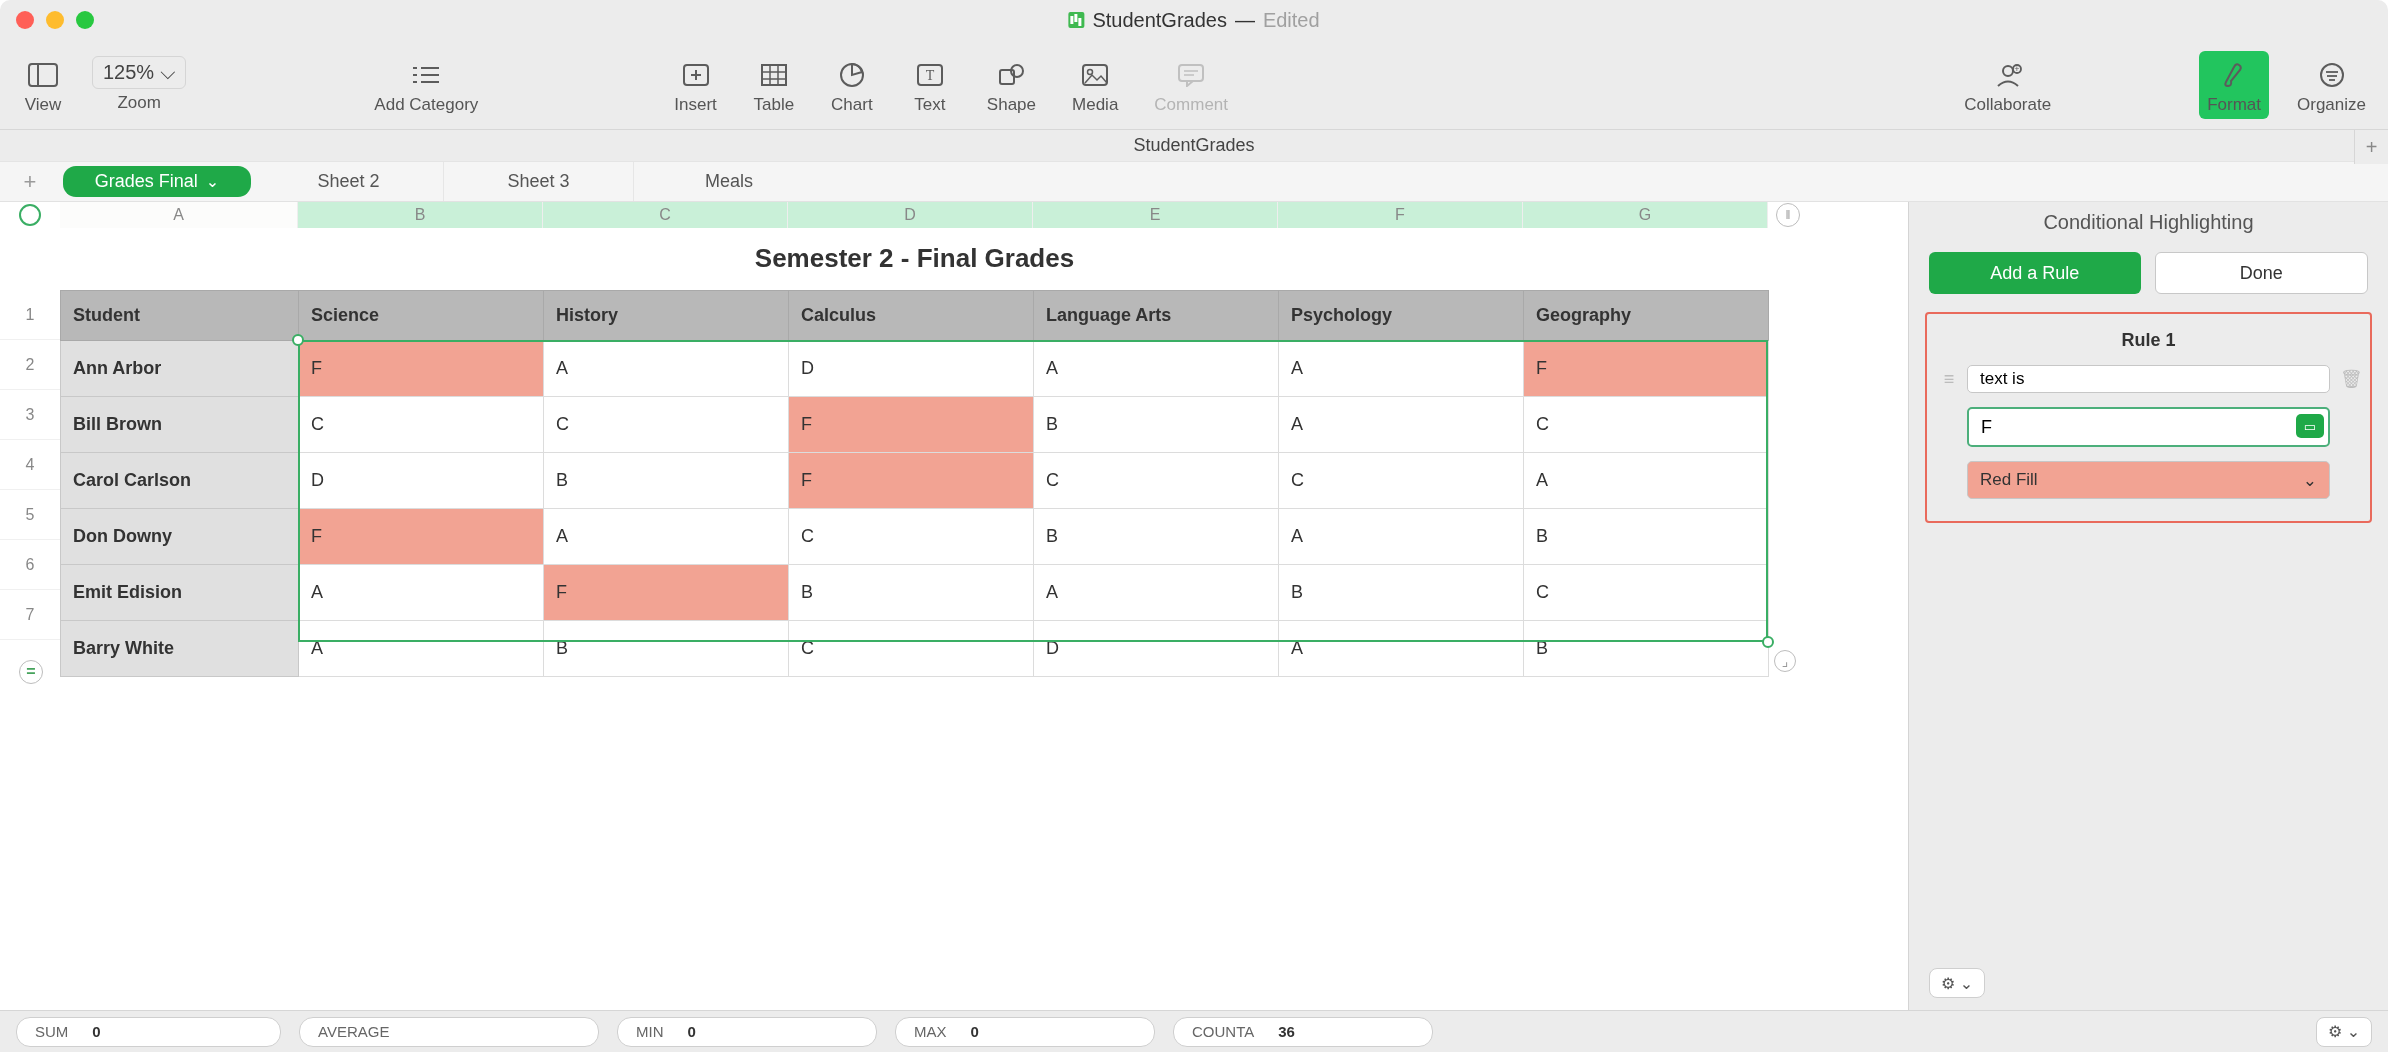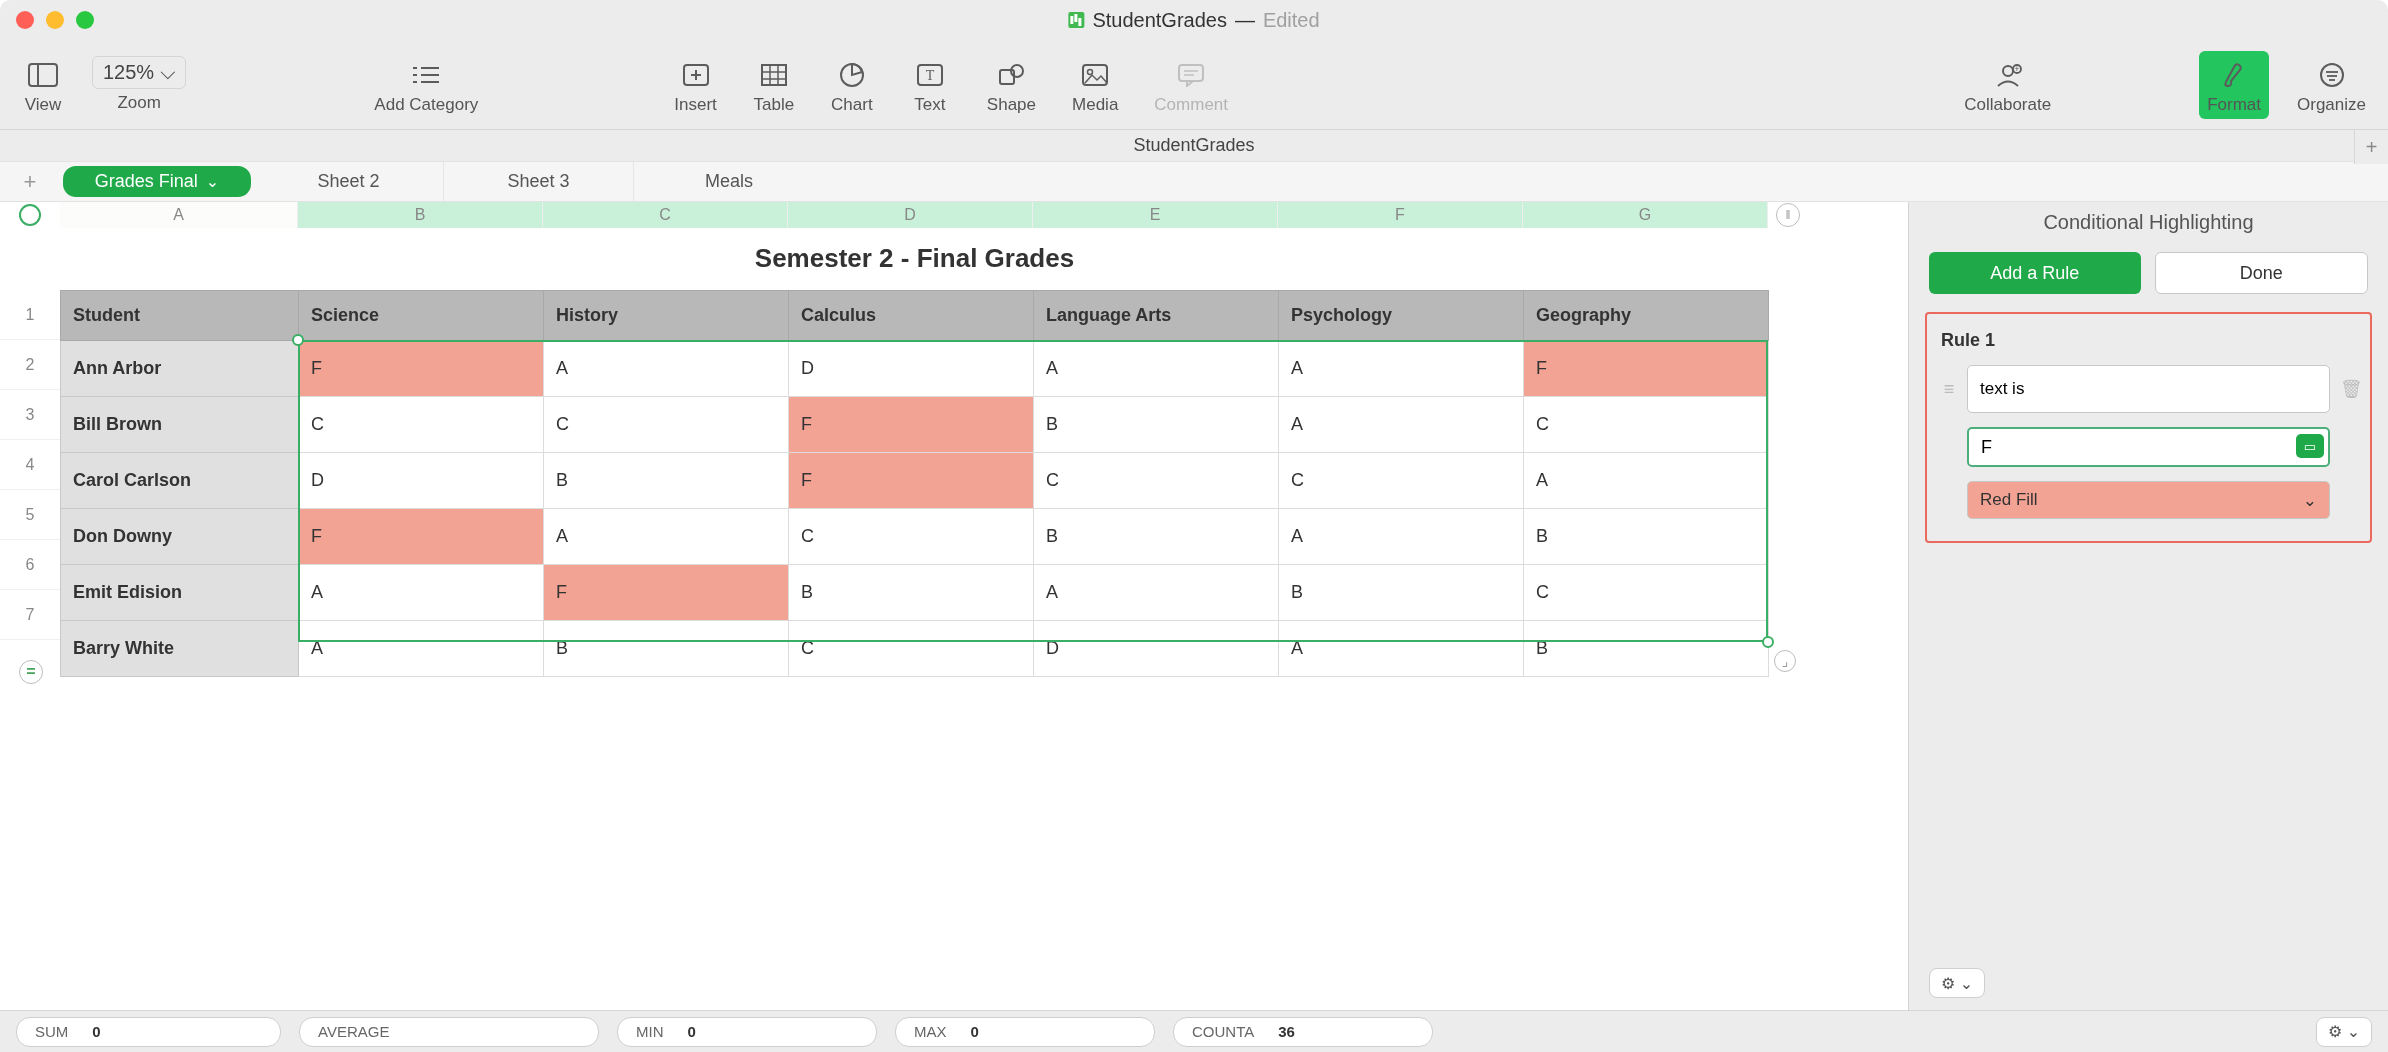--- a/index.html
+++ b/index.html
@@ -46,25 +46,25 @@
 .spreadsheet-zone { flex:1; position:relative; overflow:hidden; }
 .sidebar { width: 480px; background:#ececec; border-left:1px solid #d4d4d4; display:flex; flex-direction:column; }
 
 
 .side-title { height: 40px; display:flex; align-items:center; justify-content:center; font-size: 20px; color:#555; }
 .side-btns { display:flex; gap: 14px; padding: 10px 20px; }
 .btn-green { flex:1; background:#1fa948; color:#fff; border:none; border-radius:6px; height:42px; font-size:18px; cursor:pointer; }
 .btn-white { flex:1; background:#fff; color:#333; border:1px solid #c8c8c8; border-radius:6px; height:42px; font-size:18px; cursor:pointer; }
 
 .rule-box { margin: 8px 16px; border: 2px solid #e96a5c; border-radius: 4px; padding: 16px 14px 22px; }
-.rule-title { font-size: 18px; font-weight:600; margin-bottom: 14px; }
+.rule-title { font-size: 18px; font-weight:600; margin-bottom: 14px; text-align: center; }
 .rule-row { display:flex; align-items:center; gap:10px; margin-bottom:14px; }
 .drag-handle { color:#bcbcbc; font-size:18px; width:16px; text-align:center; }
 .trash { color:#bcbcbc; font-size:18px; width:16px; text-align:center; cursor:pointer;}
-.rule-input { flex:1; background:#fff; border:1px solid #c7c7c7; border-radius:5px; height:48px; font-size:17px; padding:0 12px; }
+.rule-input { flex:1; background:#fff; border:1px solid #c7c7c7; border-radius:5px; height:28px; font-size:17px; padding:0 12px; }
 .rule-value-wrap { margin-left:26px; margin-right:26px; position:relative; margin-bottom:14px; }
 .rule-value { width:100%; background:#fff; border:2px solid #4caf7b; border-radius:5px; height:40px; font-size:18px; padding:0 12px; }
 .rule-value-icon { position:absolute; right:6px; top:7px; width:28px; height:24px; background:#1fa948; border-radius:5px; display:flex; align-items:center; justify-content:center; color:#fff; font-size:13px; }
 .rule-style { margin-left:26px; margin-right:26px; background:#f2a393; border:1px solid #c7c7c7; border-radius:5px; height:38px; display:flex; align-items:center; justify-content:space-between; padding:0 12px; font-size:17px; cursor:pointer; }
 
 
 .col-headers { display:flex; position:absolute; left:0; top:0; right:0; height:26px; }
 .corner-circle { width:60px; display:flex; align-items:center; justify-content:center; }
 .circ { width:22px; height:22px; border-radius:50%; border:2.5px solid #3aae64; background:#fff; }
 .colh { height:26px; display:flex; align-items:center; justify-content:center; color:#888; font-size:16px; border-right:1px solid #eee; background:#fcfcfb; }

